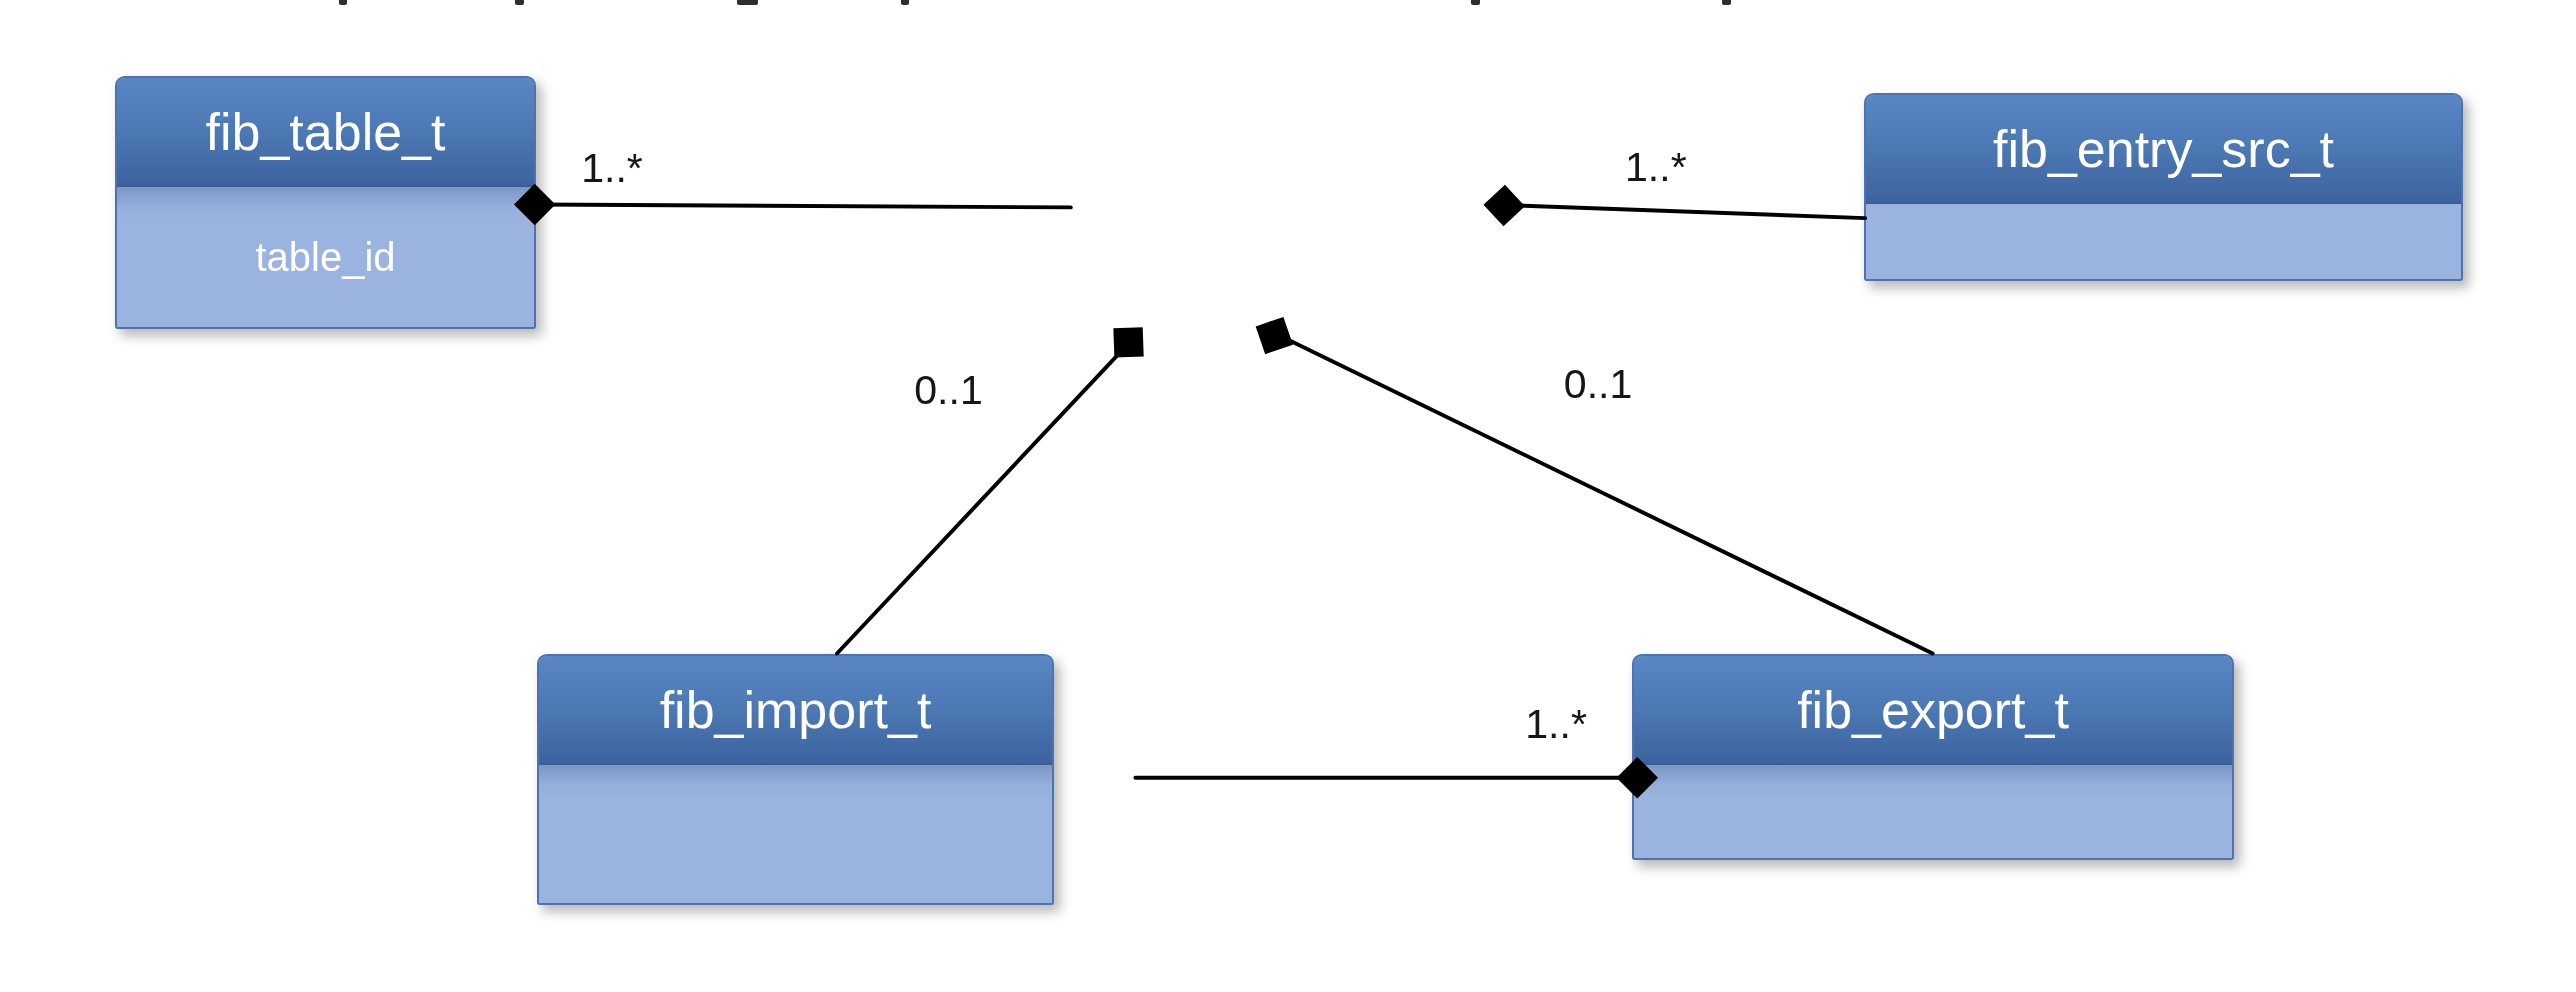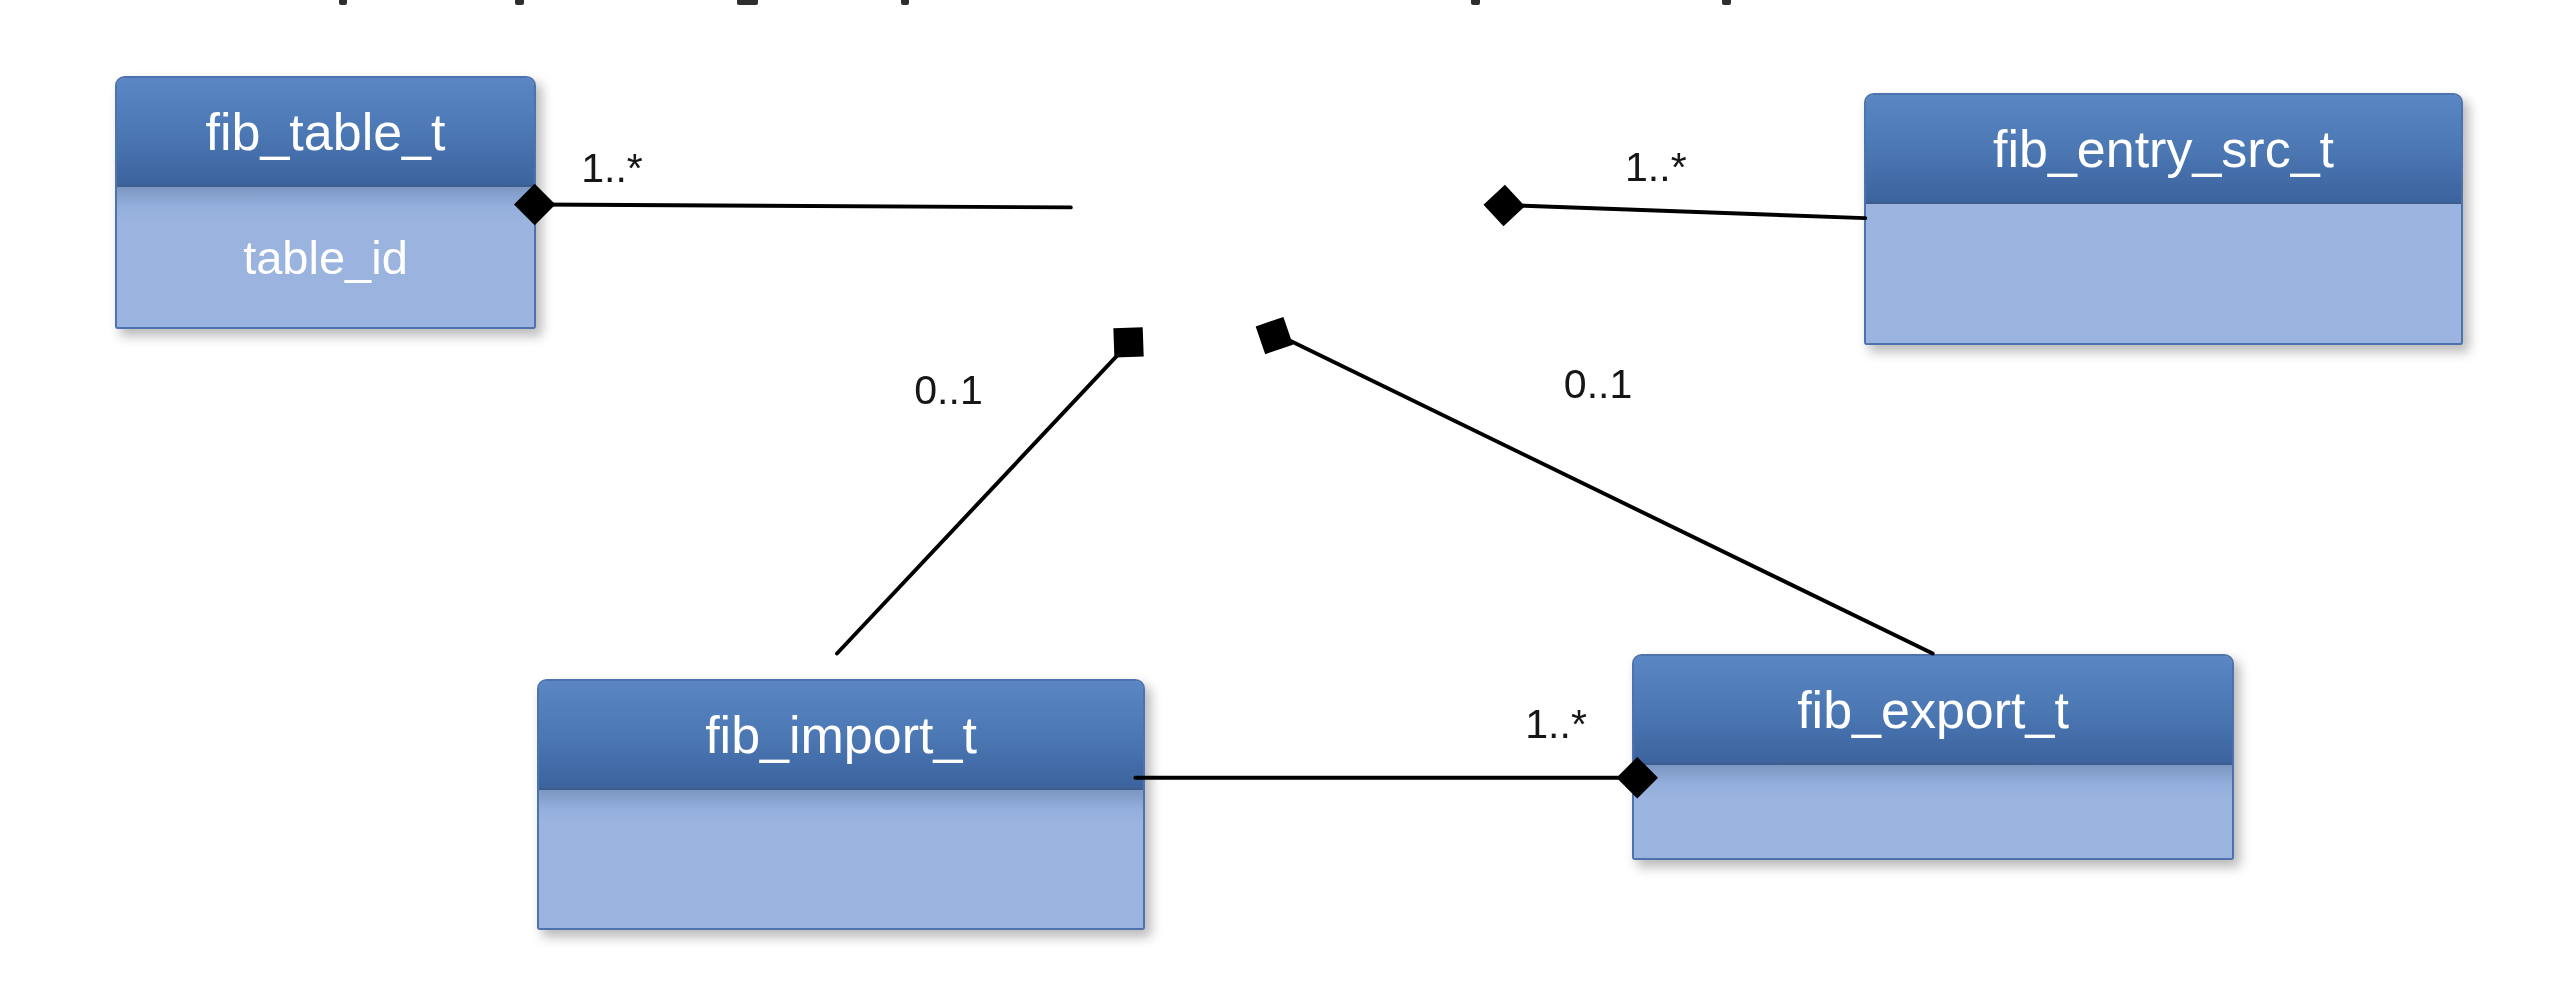--- a/index.html
+++ b/index.html
@@ -43,21 +43,21 @@
     color: #ffffff;
     font-size: 52px;
   }
   .uml-class-body {
     flex: 1 1 auto;
     background: linear-gradient(180deg, #7d97c3 0px, #94afdc 19.6px, #9ab4df 33px);
     display: flex;
     align-items: center;
     justify-content: center;
     color: #ffffff;
-    font-size: 47px;
+    font-size: 40px;
   }
   .connector-layer {
     position: absolute;
     left: 0; top: 0;
     width: 2576px; height: 992px;
     z-index: 2;
     pointer-events: none;
   }
   .rel-line { stroke: #000000; stroke-width: 4px; stroke-linecap: round; fill: none; }
   .rel-diamond { fill: #000000; stroke: #000000; stroke-width: 2px; }
@@ -83,27 +83,27 @@
   <div class="uml-class" style="left:115px; top:76px; width:421px; height:253px;">
     <div class="uml-class-header">
       <span>fib_table_t</span>
     </div>
     <div class="uml-class-body">
       <span>table_id</span>
     </div>
   </div>
 
 
-  <div class="uml-class" style="left:1864px; top:93px; width:599px; height:252px;">
+  <div class="uml-class" style="left:1864px; top:93px; width:599px; height:188px;">
     <div class="uml-class-header">
       <span>fib_entry_src_t</span>
     </div>
   </div>
 
-  <div class="uml-class" style="left:537px; top:654px; width:608px; height:251px;margin-top:25px;">
+  <div class="uml-class" style="left:537px; top:654px; width:517px; height:251px;">
     <div class="uml-class-header">
       <span>fib_import_t</span>
     </div>
     <div class="uml-class-body"></div>
   </div>
 
   <div class="uml-class" style="left:1632px; top:654px; width:602px; height:206px;">
     <div class="uml-class-header">
       <span>fib_export_t</span>
     </div>

